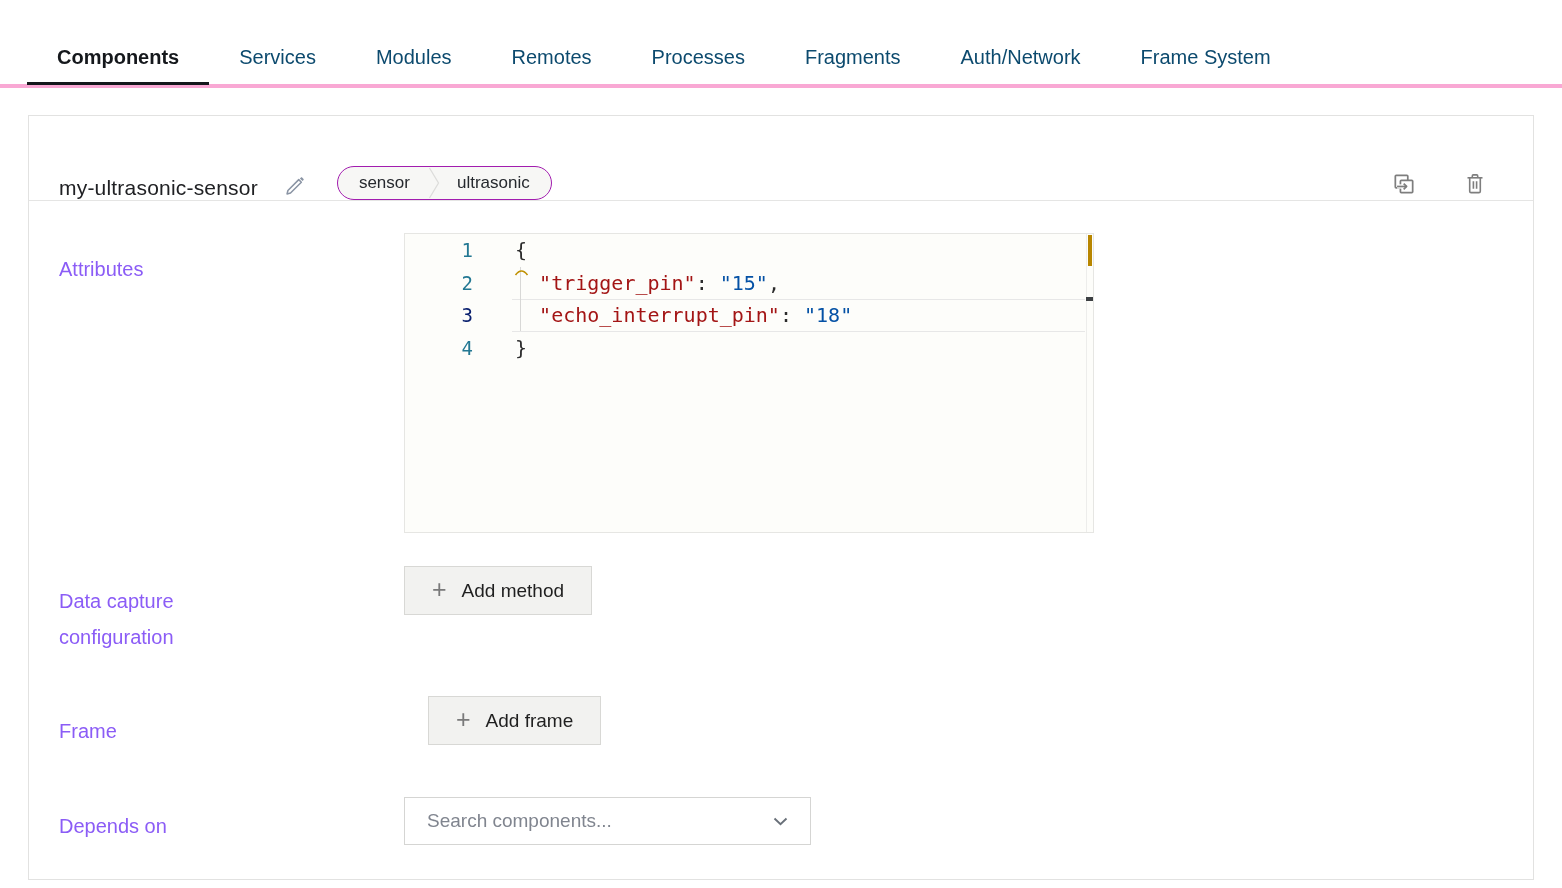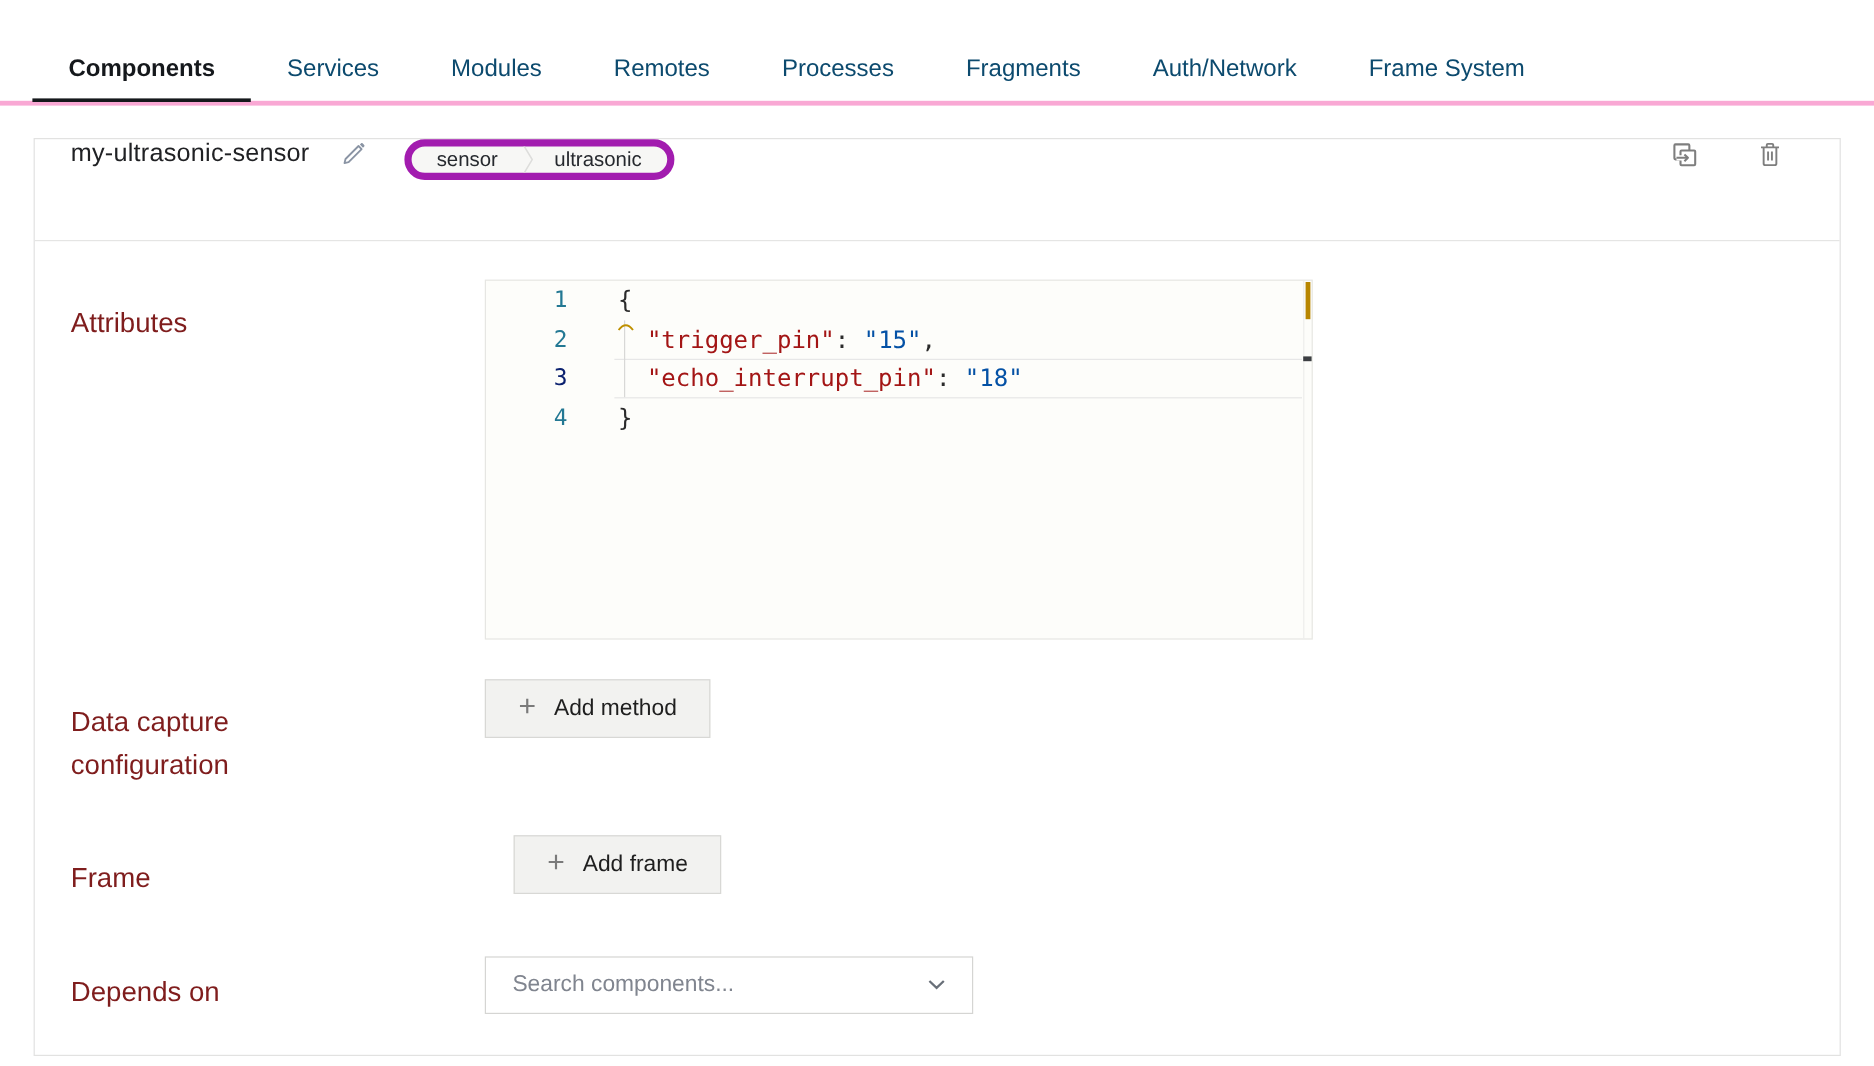--- a/index.html
+++ b/index.html
@@ -11,33 +11,33 @@
   }
 
   
   .tabbar { display:flex; align-items:flex-end; height:88px; border-bottom:4px solid #f9a8d4; padding-left:27px; }
   .tab { position:relative; padding:0 30px 15px; font-size:20px; color:#0c4a6e; cursor:pointer; white-space:nowrap; }
   .tab.active { color:#15181c; font-weight:700; }
   .tab.active::after { content:""; position:absolute; left:0; right:0; bottom:-1px; height:3px; background:#15181c; }
 
   
   .card { margin:27px 28px 0; border:1px solid #e2e2e1; background:#fff; }
-  .card-header { display:flex; align-items:flex-start; height:85px; padding:0 46px 0 30px; border-bottom:1px solid #e5e5e4; }
+  .card-header { display:flex; align-items:flex-end; height:85px; padding:0 46px 0 30px; border-bottom:1px solid #e5e5e4; }
   .card-title { font-size:21px; font-weight:500; color:#202124; letter-spacing:.2px; }
   .icon-btn { background:none; border:none; padding:0; margin:0; cursor:pointer; display:flex; align-items:center; }
   .edit-btn { margin-left:26px; }
-  .pill { margin-left:30px; display:flex; align-items:stretch; height:34px; border:6px solid #a21caf; background:#f7f7f5; border-radius:17px; font-size:17px; color:#26292e; overflow:hidden; }
+  .pill { margin-left:30px; display:flex; align-items:stretch; height:34px; border:1px solid #a21caf; background:#f7f7f5; border-radius:17px; font-size:17px; color:#26292e; overflow:hidden; }
   .pill-seg { display:flex; align-items:center; padding:0 18px 0 21px; }
   .pill-seg.second { padding:0 21px 0 17px; }
   .pill-divider { display:flex; align-items:center; }
   .header-actions { margin-left:auto; display:flex; align-items:center; gap:46px; }
 
   
   .row { display:flex; padding-left:30px; }
-  .row-label { width:345px; flex:none; font-size:23px; line-height:36px; color:#7f1d1d; }
+  .row-label { width:345px; flex:none; font-size:20px; line-height:36px; color:#8b5cf6; }
   .row-label .lbl { display:inline-block; max-width:185px; }
   .row-attributes { margin-top:32px; }
   .row-attributes .row-label { padding-top:18px; }
   .row-capture { margin-top:33px; }
   .row-capture .row-label { padding-top:17px; }
   .row-frame { margin-top:41px;gap:24px; }
   .row-frame .row-label { padding-top:17px; }
   .row-depends { margin-top:48px; }
   .row-depends .row-label { padding-top:11px; }
   .card-bottom-pad { height:34px; }

